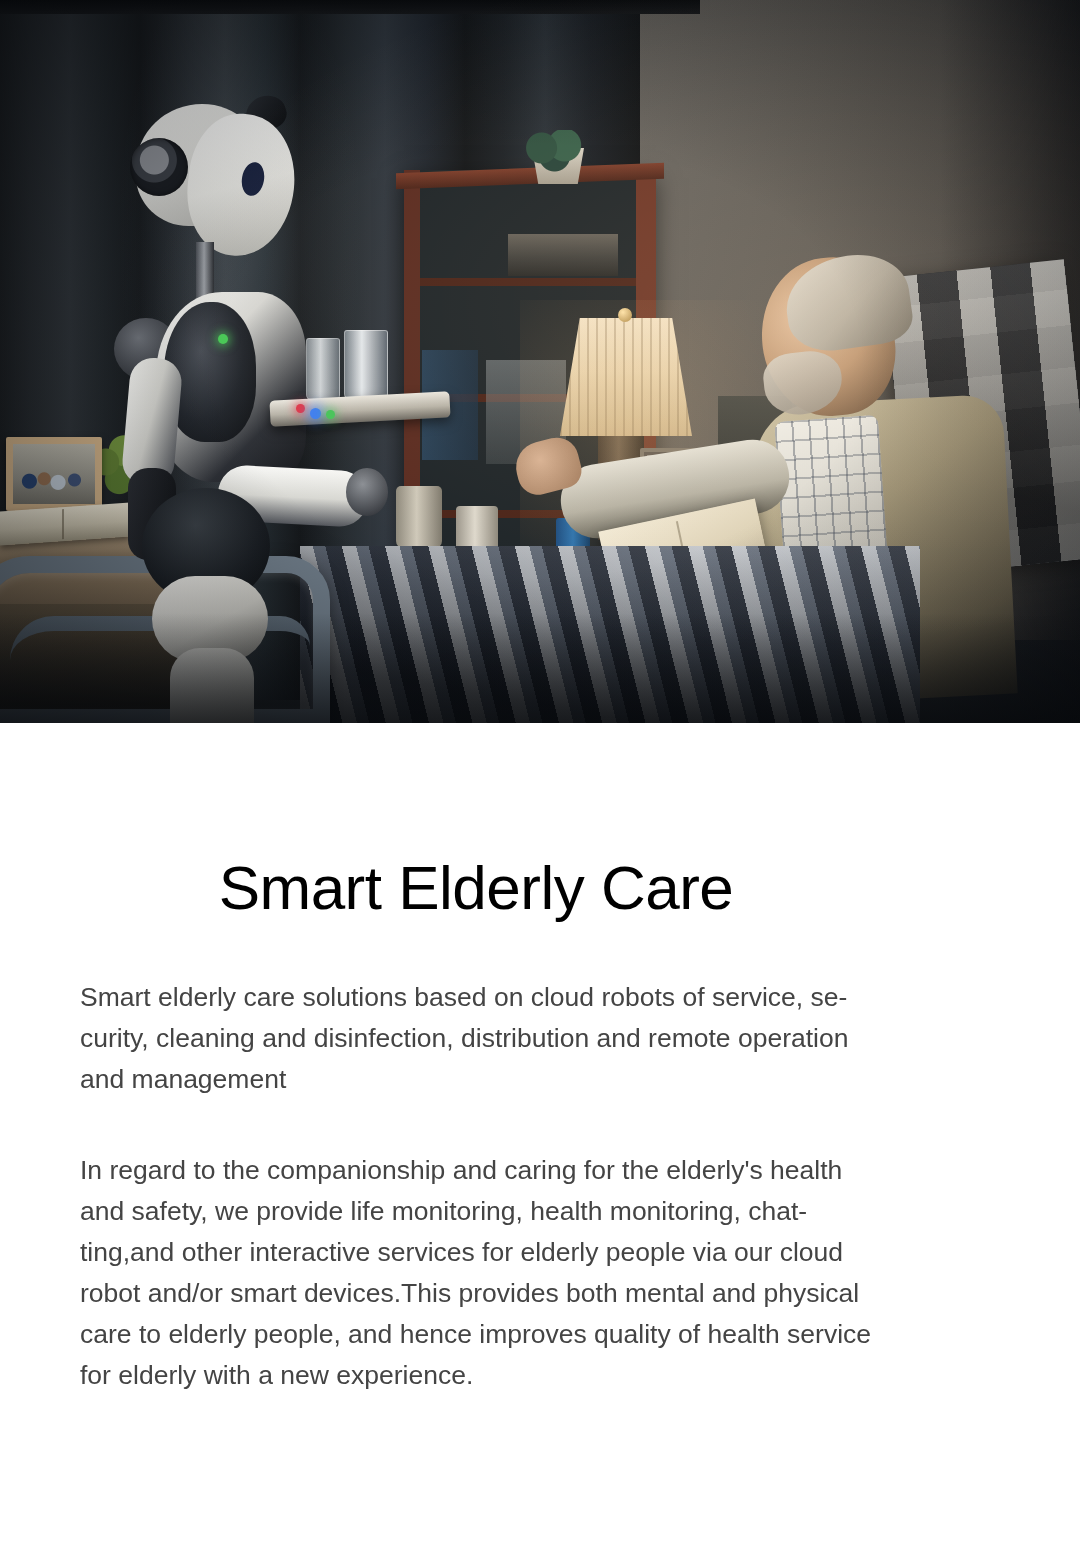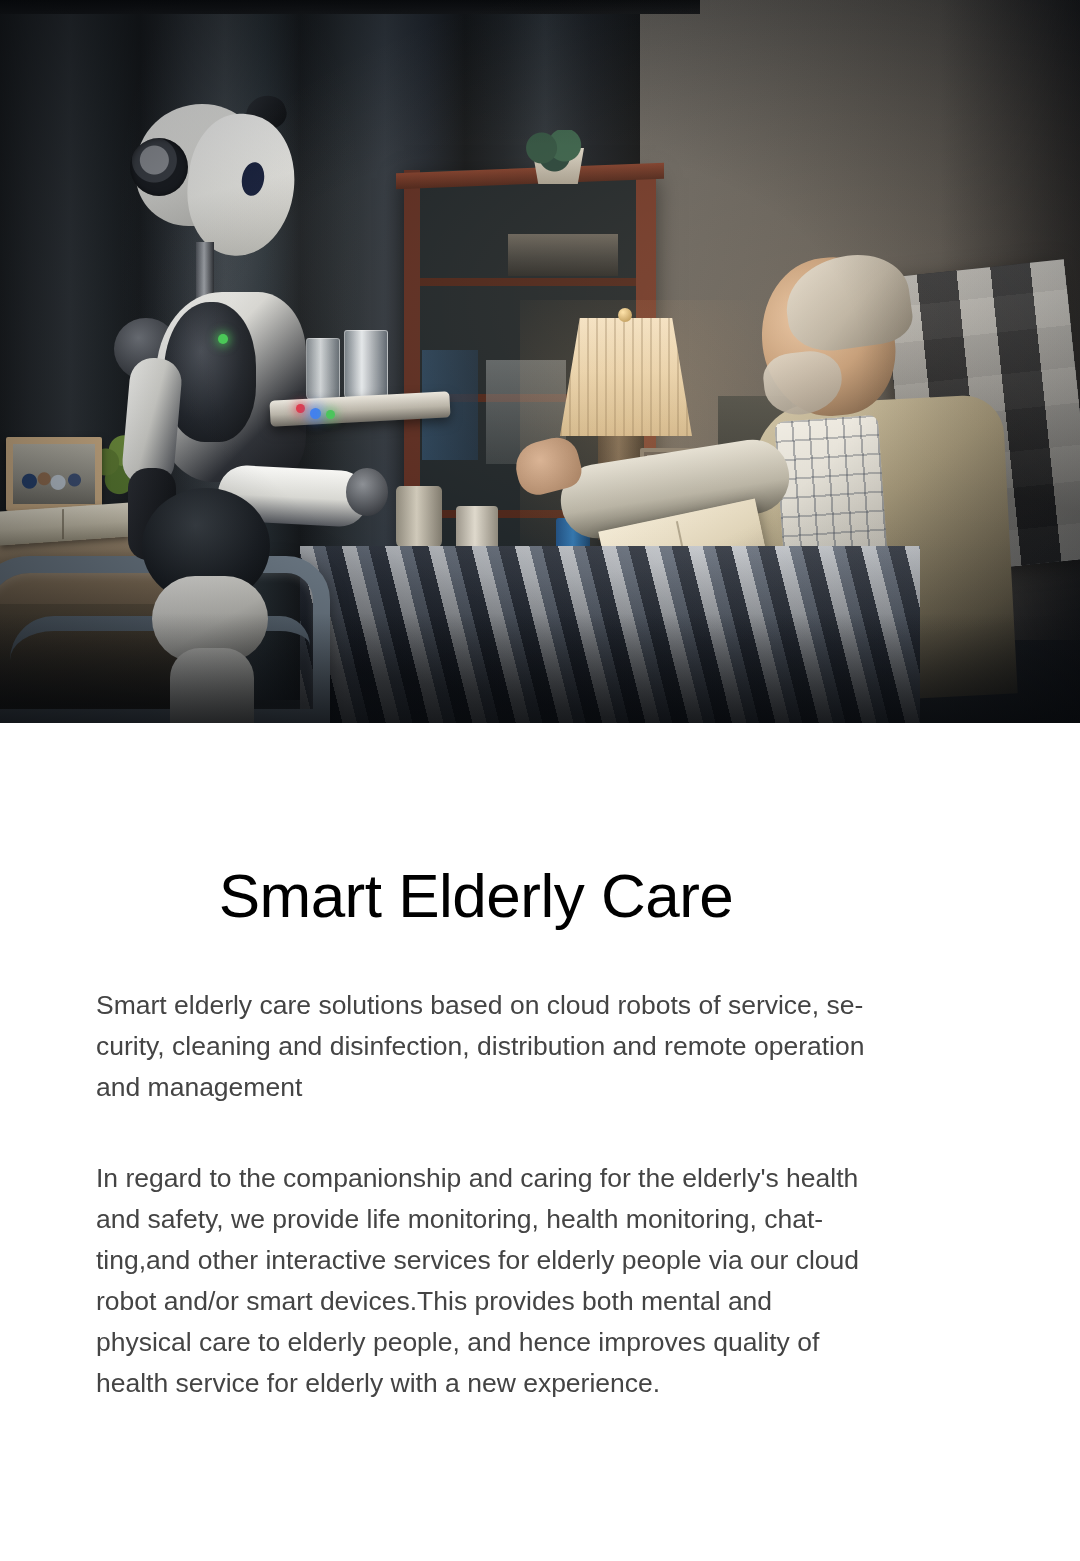--- a/index.html
+++ b/index.html
@@ -412,31 +412,31 @@
       radial-gradient(ellipse at 50% 50%, rgba(0,0,0,0) 42%, rgba(4,6,9,.55) 100%);
     pointer-events:none;
   }
   .hero-bottom-fade {
     position:absolute; left:0; bottom:0; width:100%; height:110px;
     background:linear-gradient(180deg,rgba(6,8,11,0),rgba(6,8,11,.72));
     pointer-events:none;
   }
 
   
-  .content { width:952px; padding:12px; background:#fff; }
+  .content { width:952px; padding:4px; background:#fff; }
   .page-title {
     text-align:center;
     font-size:62px;
     font-weight:400;
     color:#000000;
     letter-spacing:-.5px;
     line-height:1;
     padding-top:130px;
   }
-  .body-copy { padding:0 75px 0 76px;margin-left:8px; }
+  .body-copy { padding:0 75px 0 76px; }
   .para {
     font-size:26.5px;
     line-height:41px;
     color:#444444;
     margin-top:50px;
     max-width:932px;
     font-weight:400;
   }
   .para.first { margin-top:58px; }
 </style>

